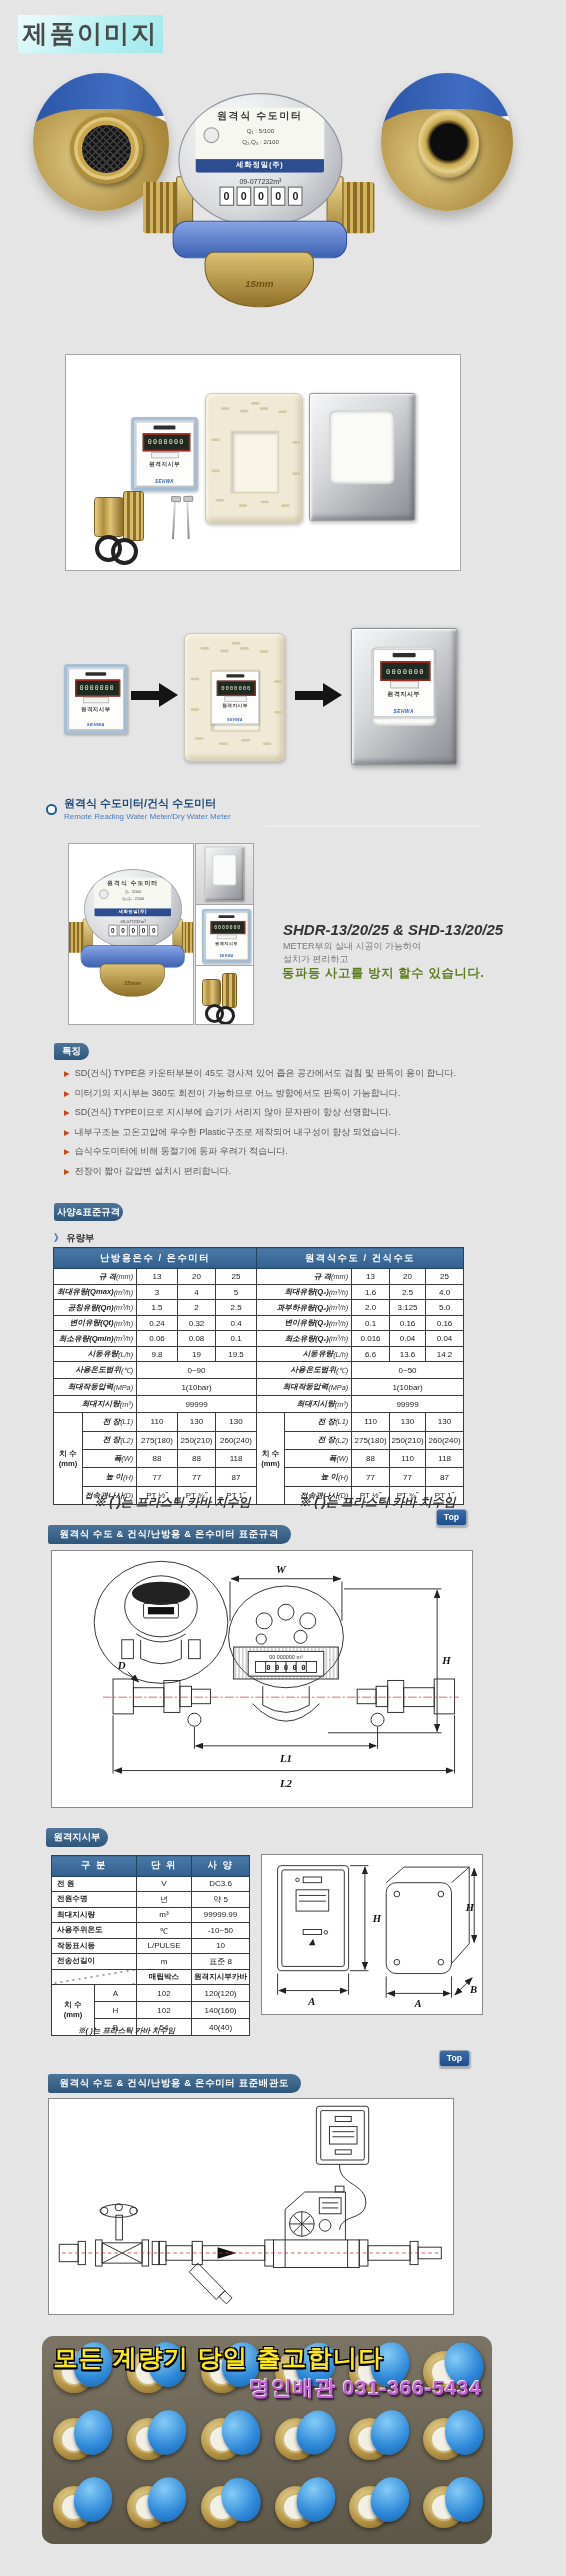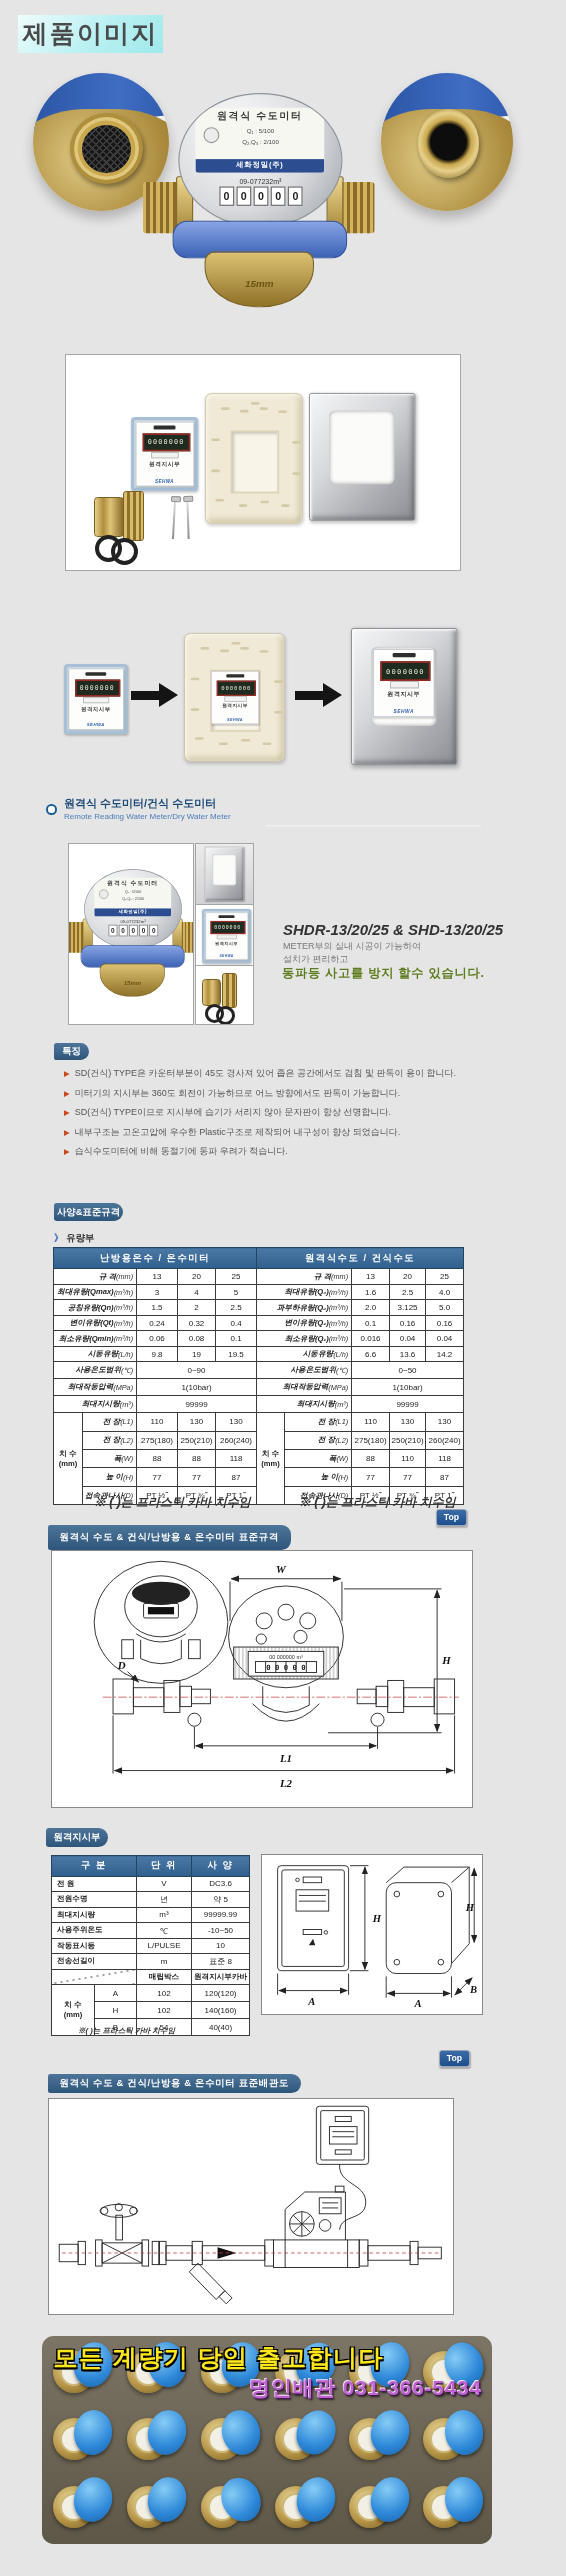--- a/index.html
+++ b/index.html
@@ -319,20 +319,21 @@
   <div class="a desc" style="left:283px;top:953px;">설치가 편리하고</div>
   <div class="a desc-green" style="left:282px;top:965px;">동파등 사고를 방지 할수 있습니다.</div>
 
   <div class="a nbadge" style="left:54px;top:1043px;width:35px;height:16.7px;">특징</div>
   <div class="a" style="left:64px;top:1067px;width:465px;">
     <div class="feat-item"><span class="mk">▶</span><span>SD(건식) TYPE은 카운터부분이 45도 경사져 있어 좁은 공간에서도 검침 및 판독이 용이 합니다.</span></div>
     <div class="feat-item"><span class="mk">▶</span><span>미터기의 지시부는 360도 회전이 가능하므로 어느 방향에서도 판독이 가능합니다.</span></div>
     <div class="feat-item"><span class="mk">▶</span><span>SD(건식) TYPE이므로 지시부에 습기가 서리지 않아 문자판이 항상 선명합니다.</span></div>
     <div class="feat-item"><span class="mk">▶</span><span>내부구조는 고온고압에 우수한 Plastic구조로 제작되어 내구성이 향상 되었습니다.</span></div>
     <div class="feat-item"><span class="mk">▶</span><span>습식수도미터에 비해 동절기에 동파 우려가 적습니다.</span></div>
+    <div class="feat-item"><span class="mk">▶</span><span>전장이 짧아 감압변 설치시 편리합니다.</span></div>
   </div>
 
   <div class="a nbadge" style="left:54px;top:1203px;width:69px;height:18px;">사양&amp;표준규격</div>
   <div class="a" style="left:54px;top:1230px;">
     <span class="flow-mk">》</span><span class="flow-lb">유량부</span>
   </div>
 
   <table class="spec a" style="left:53px;top:1247px;width:408px;">
     <colgroup>
         <col style="width:29px">
@@ -620,21 +621,21 @@
       <td>PT ½˝</td>
           <td>PT ¾˝</td>
           <td>PT 1˝</td>
     </tr>
   </tbody>
     </table>
   <div class="a tnote" style="left:94px;top:1494px;">※ ( )는 프라스틱 카바 치수임</div>
   <div class="a tnote" style="left:299px;top:1494px;">※ ( )는 프라스틱 카바 치수임</div>
   <div class="a topbtn" style="left:436px;top:1509px;width:29px;height:14.5px;">Top</div>
 
-  <div class="a nbar" style="left:48px;top:1525px;height:25px;">원격식 수도 &amp; 건식/난방용 &amp; 온수미터 표준규격</div>
+  <div class="a nbar" style="left:48px;top:1525px;height:19px;">원격식 수도 &amp; 건식/난방용 &amp; 온수미터 표준규격</div>
   <div class="dbox" style="left:51px;top:1550px;width:420px;height:256px;">
     <svg width="420" height="256" viewBox="0 0 578 352">
       <defs>
         <marker id="a1E" markerWidth="9" markerHeight="8" refX="8" refY="3.5" orient="auto">
             <path d="M0,0 L9,3.5 L0,7 Z" fill="#222"></path>
           </marker>
         <marker id="a1S" markerWidth="9" markerHeight="8" refX="1" refY="3.5" orient="auto">
             <path d="M9,0 L0,3.5 L9,7 Z" fill="#222"></path>
           </marker>
         <pattern id="hv1" width="5" height="8" patternUnits="userSpaceOnUse">

